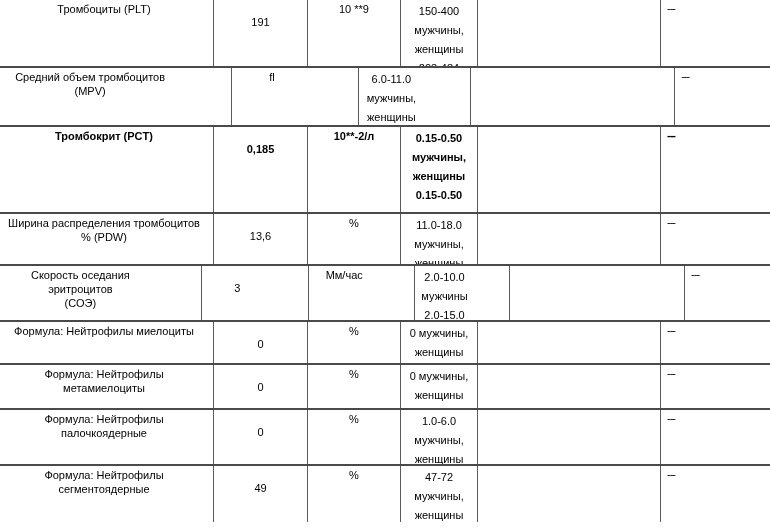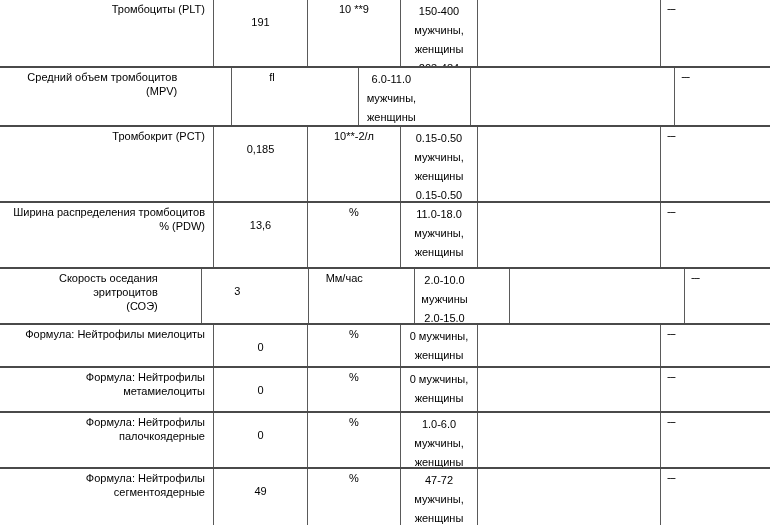--- a/index.html
+++ b/index.html
@@ -16,38 +16,38 @@
     overflow: hidden;
     background: #ffffff;
   }
   .row {
     display: flex;
     border-bottom: 2px solid #4a4a4a;
     width: 770px;
   }
   .row:nth-child(1) { height: 68px; }
   .row:nth-child(2) { height: 59px; gap: 46px; }
-  .row:nth-child(3) { height: 76px; }
-  .row:nth-child(4) { height: 66px; }
+  .row:nth-child(3) { height: 87px; font-weight: bold; }
+  .row:nth-child(4) { height: 52px; }
   .row:nth-child(5) { height: 56px; gap: 35px; }
   .row:nth-child(6) { height: 43px; }
   .row:nth-child(7) { height: 45px; }
   .row:nth-child(8) { height: 56px; }
   .row:nth-child(9) { height: 56px; border-bottom: none; }
   .cell {
     font-size: 11px;
     color: #000000;
     line-height: 14px;
     overflow: hidden;
   }
   .cell + .cell { border-left: 1px solid #5a5a5a; }
   .c-name {
     width: 213px;
     padding: 2px 8px 0 3px;
-    text-align: right;
+    text-align: center;
     white-space: pre-line;
   }
   .c-value {
     width: 94px;
     padding-top: 15px;
     text-align: center;
   }
   .c-units {
     width: 93px;
     padding-top: 2px;

